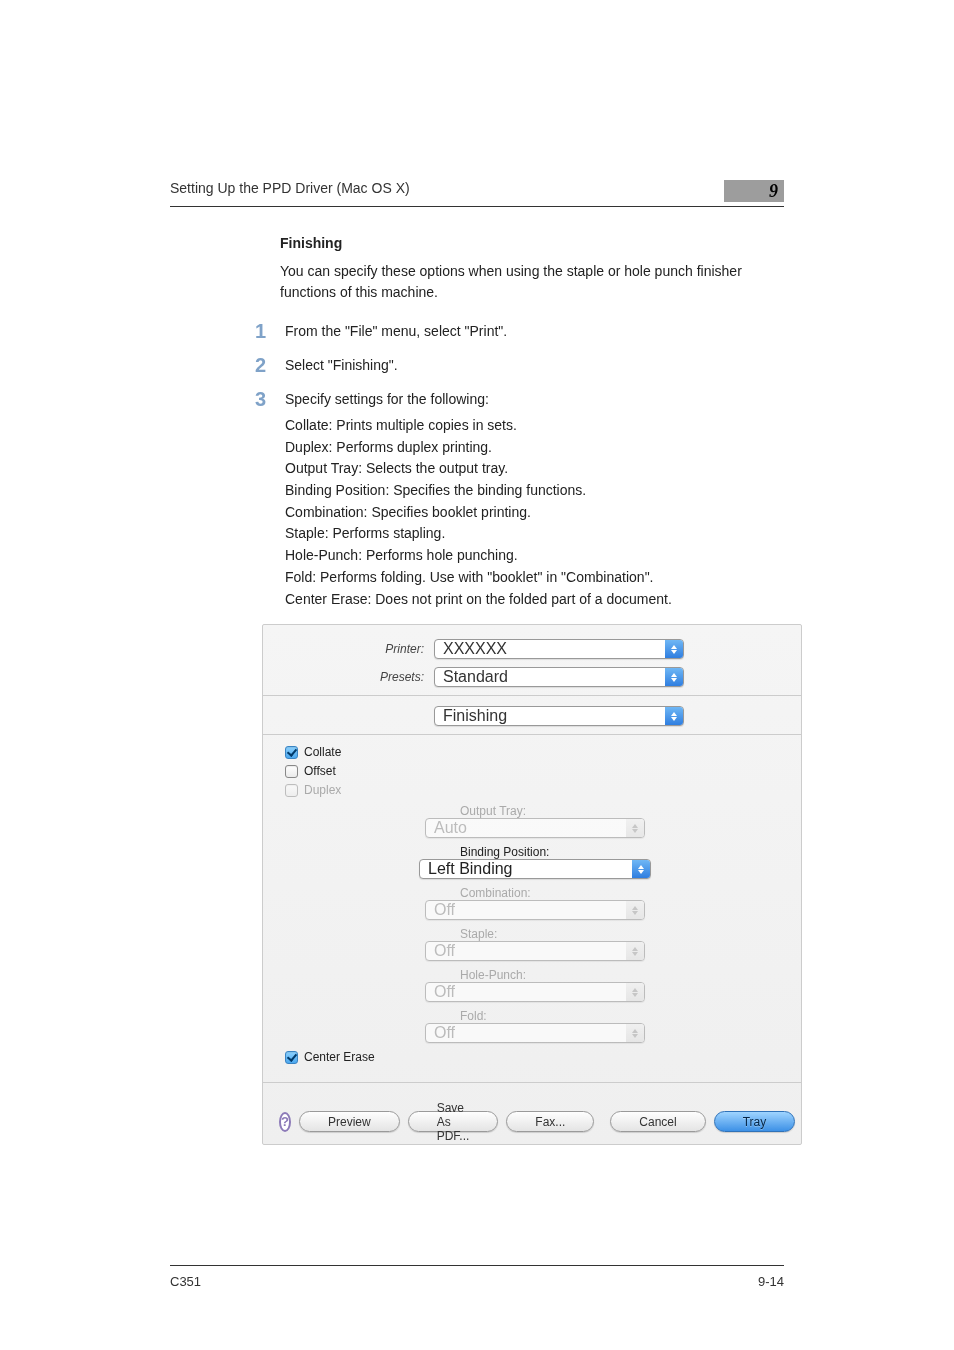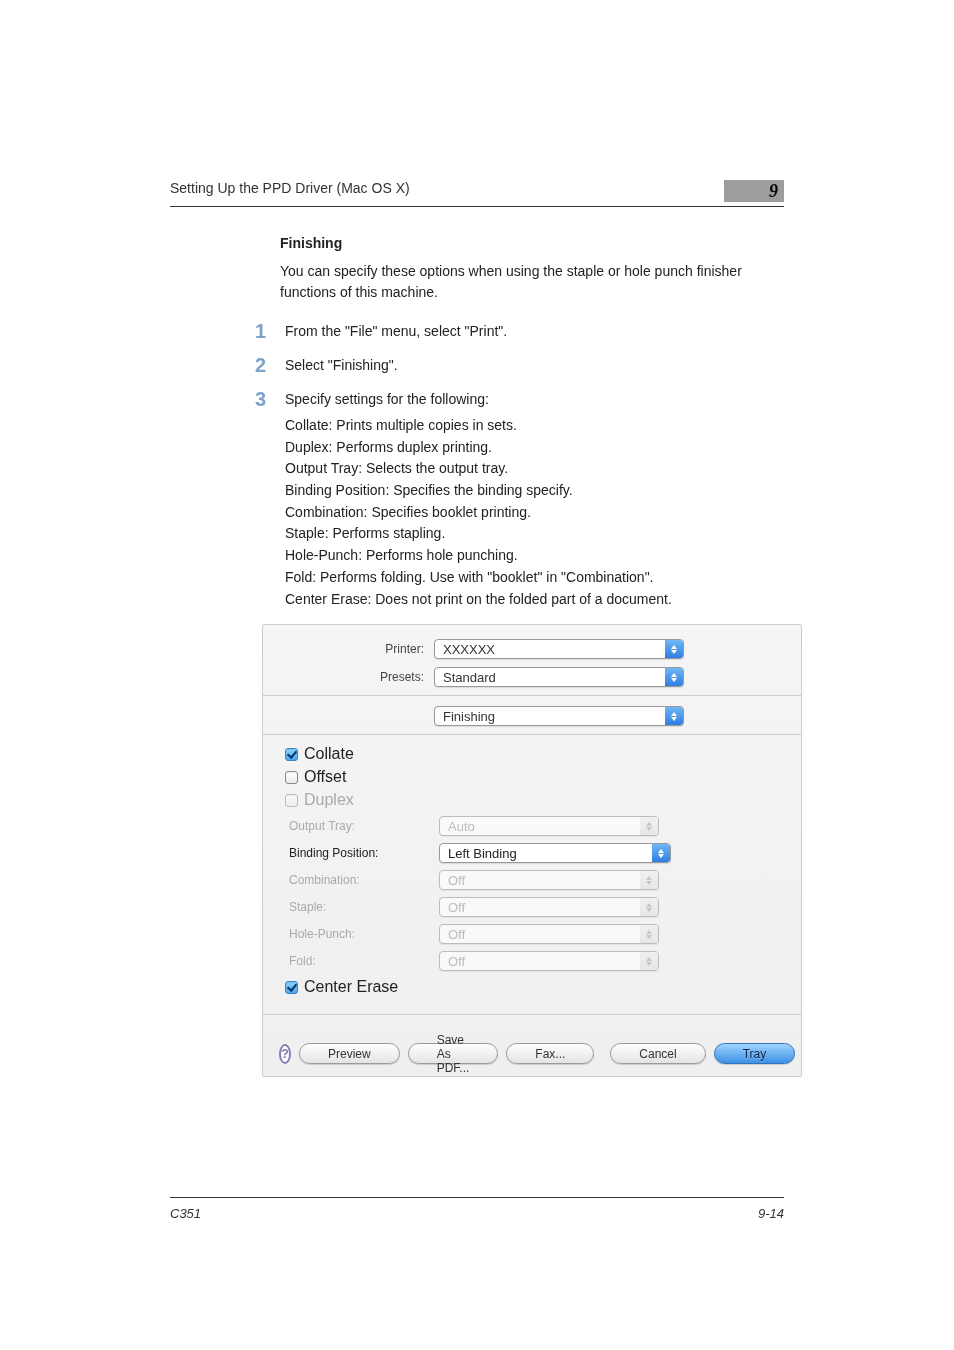--- a/index.html
+++ b/index.html
@@ -89,35 +89,36 @@
   .dlg-row {
     display: flex;
     align-items: center;
     margin-bottom: 8px;
   }
   .dlg-label {
     width: 155px;
     text-align: right;
     padding-right: 10px;
     color: #444;
+    font-style: italic;
   }
   .aqua-select {
     display: flex;
     align-items: center;
     height: 20px;
     border: 1px solid #999;
     border-radius: 4px;
     background: #fff;
     overflow: hidden;
     box-shadow: 0 1px 1px rgba(0,0,0,0.1);
   }
   .aqua-select .sel-text {
     flex: 1;
     padding: 0 8px;
-    font-size: 13px;
+    font-size: 16px;
     color: #333;
   }
   .aqua-arrow {
     width: 18px;
     height: 100%;
     background: linear-gradient(#6fb7f5, #2f7ee0);
     display: flex;
     flex-direction: column;
     align-items: center;
     justify-content: center;
@@ -160,26 +161,27 @@
   .aqua-check.checked::after {
     content: "";
     position: absolute;
     left: 3px; top: 0px;
     width: 4px; height: 7px;
     border: solid #013a6a;
     border-width: 0 2px 2px 0;
     transform: rotate(40deg);
   }
   .aqua-check.disabled { opacity: 0.5; }
-  .chk-label { font-size: 16px; color: #222; text-align: center; }
+  .chk-label { font-size: 12px; color: #222; text-align: center; }
   .chk-row.disabled .chk-label { color: #aaa; }
   .opt-row {
     display: flex;
     align-items: center;
-    margin: 7px 4px;
+    margin: 7px 13px;
+    flex-direction: column;
   }
   .opt-label {
     width: 150px;
     font-size: 12px;
     color: #333;
   }
   .opt-row.disabled .opt-label { color: #aaa; }
   .btn-row {
     display: flex;
     align-items: center;
@@ -215,21 +217,20 @@
   }
   .spacer { flex: 1; }
   .footer {
     display: flex;
     justify-content: space-between;
     font-size: 13px;
     color: #333;
     margin-top: 120px;
     border-top: 1px solid #333;
     padding-top: 8px;
-    font-style: italic;
   }
 </style>
 </head>
 <body>
 
 <div class="page">
   <div class="header-row">
     <div class="header-title">Setting Up the PPD Driver (Mac OS X)</div>
     <div class="header-badge">
       <span class="header-badge-num">9</span>
@@ -249,21 +250,21 @@
     <div class="step-text">Select "Finishing".</div>
   </div>
   <div class="step-row">
     <div class="step-num">3</div>
     <div class="step-text">
       <span>Specify settings for the following:</span>
       <div class="sublist">
         <div>Collate: Prints multiple copies in sets.</div>
         <div>Duplex: Performs duplex printing.</div>
         <div>Output Tray: Selects the output tray.</div>
-        <div>Binding Position: Specifies the binding specify.</div>
+        <div>Binding Position: Specifies the binding functions.</div>
         <div>Combination: Specifies booklet printing.</div>
         <div>Staple: Performs stapling.</div>
         <div>Hole-Punch: Performs hole punching.</div>
         <div>Fold: Performs folding. Use with "booklet" in "Combination".</div>
         <div>Center Erase: Does not print on the folded part of a document.</div>
       </div>
     </div>
   </div>
 
   <div class="dialog-img">

